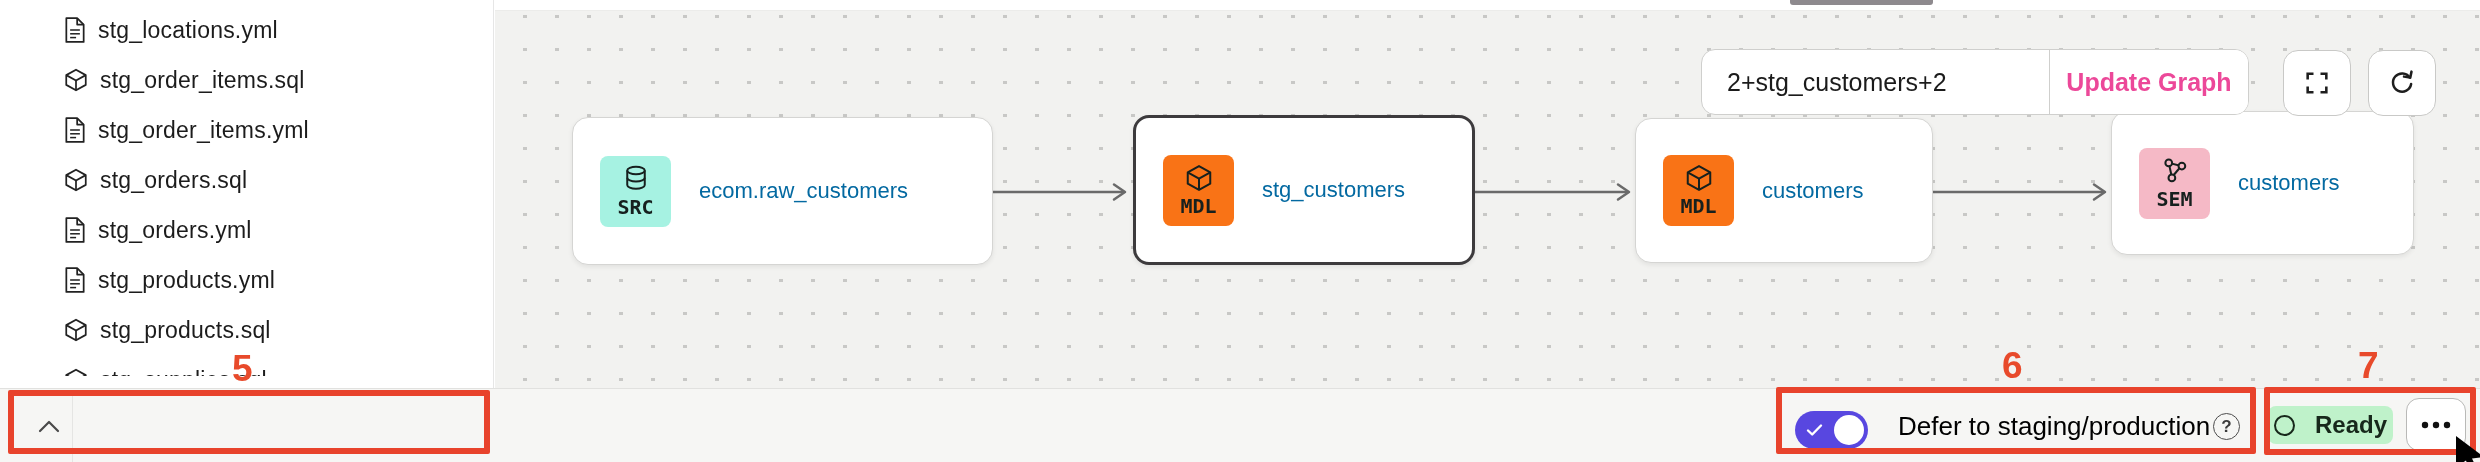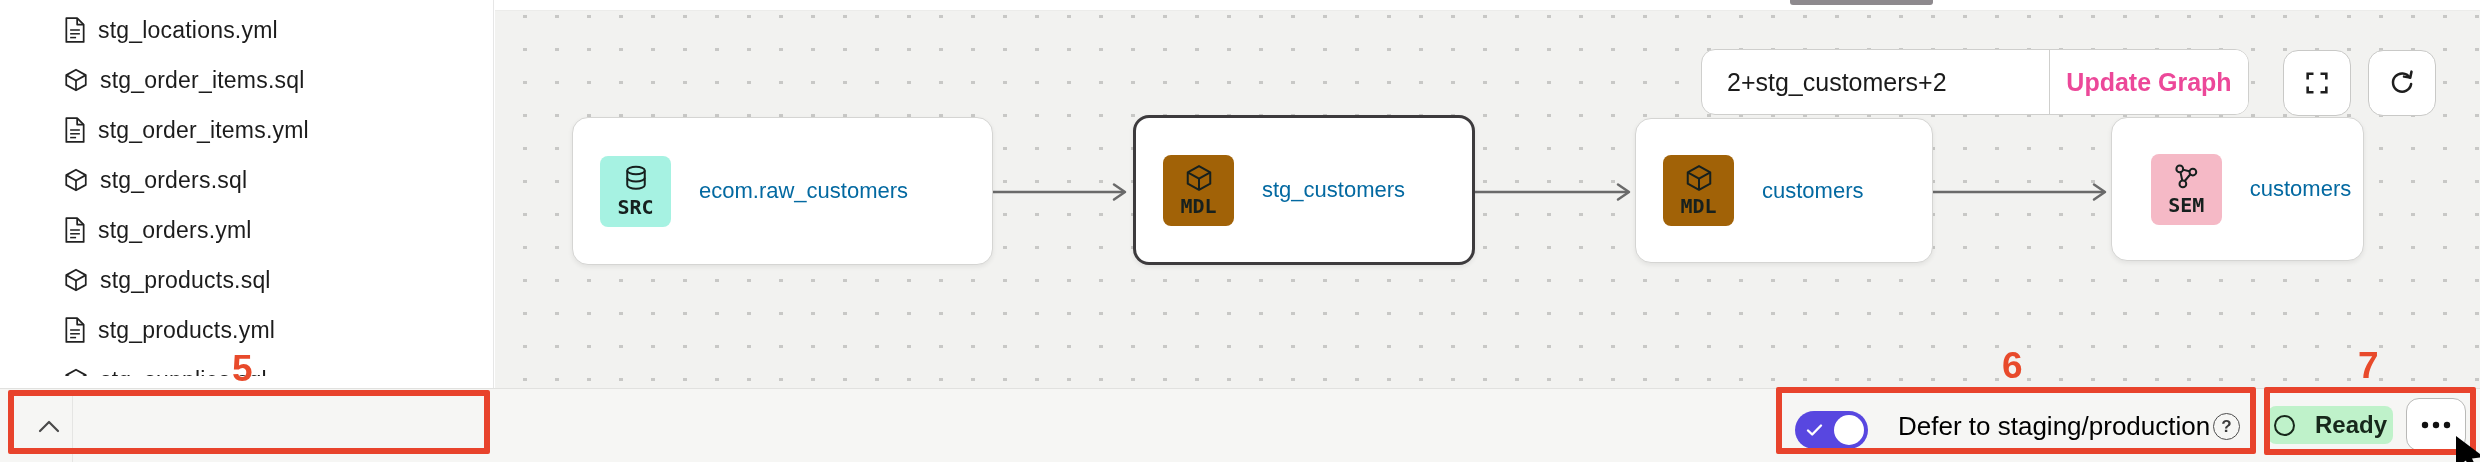--- a/index.html
+++ b/index.html
@@ -26,21 +26,21 @@
 
   
   .node { position:absolute; background:#fff; border:1.5px solid #D5D5D3; border-radius:16px;
           display:flex; align-items:center; gap:28px; padding-left:27px;
           box-shadow:0 2px 5px rgba(0,0,0,.07); z-index:4; cursor:pointer; }
   .node.selected { border:3px solid #3D3B3D; }
   .badge { width:71px; height:71px; border-radius:8px; display:flex; flex-direction:column;
            align-items:center; justify-content:center; gap:1px; flex:0 0 auto; }
   .badge-label { font-family:"DejaVu Sans Mono", monospace; font-size:20px; font-weight:700; color:#16201E; }
   .badge-src { background:#A6F2E2; }
-  .badge-mdl { background:#a16207; }
+  .badge-mdl { background:#f97316; }
   .badge-sem { background:#F5B9C6; }
   .node-label { font-size:22px; font-weight:500; color:#0369a1; white-space:nowrap; }
   .edge { position:absolute; top:180px; height:24px; z-index:3; }
 
   
   .selector-group { position:absolute; left:1701px; top:49px; width:548px; height:66px;
                     background:#fff; border:1.5px solid #CFCFCD; border-radius:14px;
                     display:flex; align-items:stretch; z-index:5; overflow:hidden; }
   .selector-value { flex:1; display:flex; align-items:center; padding-left:25px;
                     font-size:25px; color:#1B1B1B; white-space:nowrap; }
@@ -142,21 +142,21 @@
       <svg width="30" height="30" viewBox="0 0 24 24">
         <path d="M12 2.5 L21 7.5 V16.5 L12 21.5 L3 16.5 V7.5 Z" fill="none" stroke="#16201E" stroke-width="1.6" stroke-linejoin="round"></path>
         <path d="M3 7.5 L12 12.5 L21 7.5" fill="none" stroke="#16201E" stroke-width="1.6" stroke-linejoin="round"></path>
         <path d="M12 12.5 V21.5" fill="none" stroke="#16201E" stroke-width="1.6"></path>
       </svg>
       <span class="badge-label">MDL</span>
     </div>
     <span class="node-label">customers</span>
   </div>
 
-  <div class="node" style="left:2111px; top:117px; width:253px; height:144px;justify-content:center;">
+  <div class="node" style="left:2111px; top:111px; width:303px; height:144px;">
     <div class="badge badge-sem">
       <svg width="30" height="30" viewBox="0 0 24 24">
         <line x1="7" y1="5.5" x2="17" y2="8" stroke="#16201E" stroke-width="1.6"></line>
         <line x1="17" y1="8" x2="9.5" y2="17" stroke="#16201E" stroke-width="1.6"></line>
         <line x1="9.5" y1="17" x2="7" y2="5.5" stroke="#16201E" stroke-width="1.6"></line>
         <circle cx="7" cy="5.5" r="2.7" fill="#F5B9C6" stroke="#16201E" stroke-width="1.6"></circle>
         <circle cx="17.5" cy="8" r="2.7" fill="#F5B9C6" stroke="#16201E" stroke-width="1.6"></circle>
         <circle cx="9.5" cy="17.5" r="2.7" fill="#F5B9C6" stroke="#16201E" stroke-width="1.6"></circle>
       </svg>
       <span class="badge-label">SEM</span>
@@ -232,45 +232,45 @@
           <path d="M2 1 h10 l6 6 v16 h-16 z" fill="none" stroke="#222" stroke-width="1.6" stroke-linejoin="round"></path>
           <path d="M12 1 v6 h6" fill="none" stroke="#222" stroke-width="1.6" stroke-linejoin="round"></path>
           <line x1="5.5" y1="12" x2="14.5" y2="12" stroke="#222" stroke-width="1.4"></line>
           <line x1="5.5" y1="15.5" x2="14.5" y2="15.5" stroke="#222" stroke-width="1.4"></line>
           <line x1="5.5" y1="19" x2="11" y2="19" stroke="#222" stroke-width="1.4"></line>
         </svg>
         <span class="file-label">stg_orders.yml</span>
       </div>
 
       <div class="file-row">
-        <svg width="26" height="26" viewBox="0 0 24 24">
-          <path d="M12 2.5 L21 7.5 V16.5 L12 21.5 L3 16.5 V7.5 Z" fill="none" stroke="#222" stroke-width="1.6" stroke-linejoin="round"></path>
-          <path d="M3 7.5 L12 12.5 L21 7.5" fill="none" stroke="#222" stroke-width="1.6" stroke-linejoin="round"></path>
-          <path d="M12 12.5 V21.5" fill="none" stroke="#222" stroke-width="1.6"></path>
-        </svg>
-        <span class="file-label">stg_products.sql</span>
-      </div>
-
-      <div class="file-row">
         <svg width="24" height="26" viewBox="0 0 20 24">
           <path d="M2 1 h10 l6 6 v16 h-16 z" fill="none" stroke="#222" stroke-width="1.6" stroke-linejoin="round"></path>
           <path d="M12 1 v6 h6" fill="none" stroke="#222" stroke-width="1.6" stroke-linejoin="round"></path>
           <line x1="5.5" y1="12" x2="14.5" y2="12" stroke="#222" stroke-width="1.4"></line>
           <line x1="5.5" y1="15.5" x2="14.5" y2="15.5" stroke="#222" stroke-width="1.4"></line>
           <line x1="5.5" y1="19" x2="11" y2="19" stroke="#222" stroke-width="1.4"></line>
         </svg>
         <span class="file-label">stg_products.yml</span>
       </div>
 
       <div class="file-row">
         <svg width="26" height="26" viewBox="0 0 24 24">
           <path d="M12 2.5 L21 7.5 V16.5 L12 21.5 L3 16.5 V7.5 Z" fill="none" stroke="#222" stroke-width="1.6" stroke-linejoin="round"></path>
           <path d="M3 7.5 L12 12.5 L21 7.5" fill="none" stroke="#222" stroke-width="1.6" stroke-linejoin="round"></path>
           <path d="M12 12.5 V21.5" fill="none" stroke="#222" stroke-width="1.6"></path>
         </svg>
+        <span class="file-label">stg_products.sql</span>
+      </div>
+
+      <div class="file-row">
+        <svg width="26" height="26" viewBox="0 0 24 24">
+          <path d="M12 2.5 L21 7.5 V16.5 L12 21.5 L3 16.5 V7.5 Z" fill="none" stroke="#222" stroke-width="1.6" stroke-linejoin="round"></path>
+          <path d="M3 7.5 L12 12.5 L21 7.5" fill="none" stroke="#222" stroke-width="1.6" stroke-linejoin="round"></path>
+          <path d="M12 12.5 V21.5" fill="none" stroke="#222" stroke-width="1.6"></path>
+        </svg>
         <span class="file-label">stg_supplies.sql</span>
       </div>
 
     </div>
   </div>
 
   <div class="bottom-bar">
     <div class="bar-chevron">
       <svg width="24" height="14" viewBox="0 0 24 14">
         <polyline points="3,12 12,3 21,12" fill="none" stroke="#4A4A4A" stroke-width="2.2" stroke-linecap="round" stroke-linejoin="round"></polyline>

